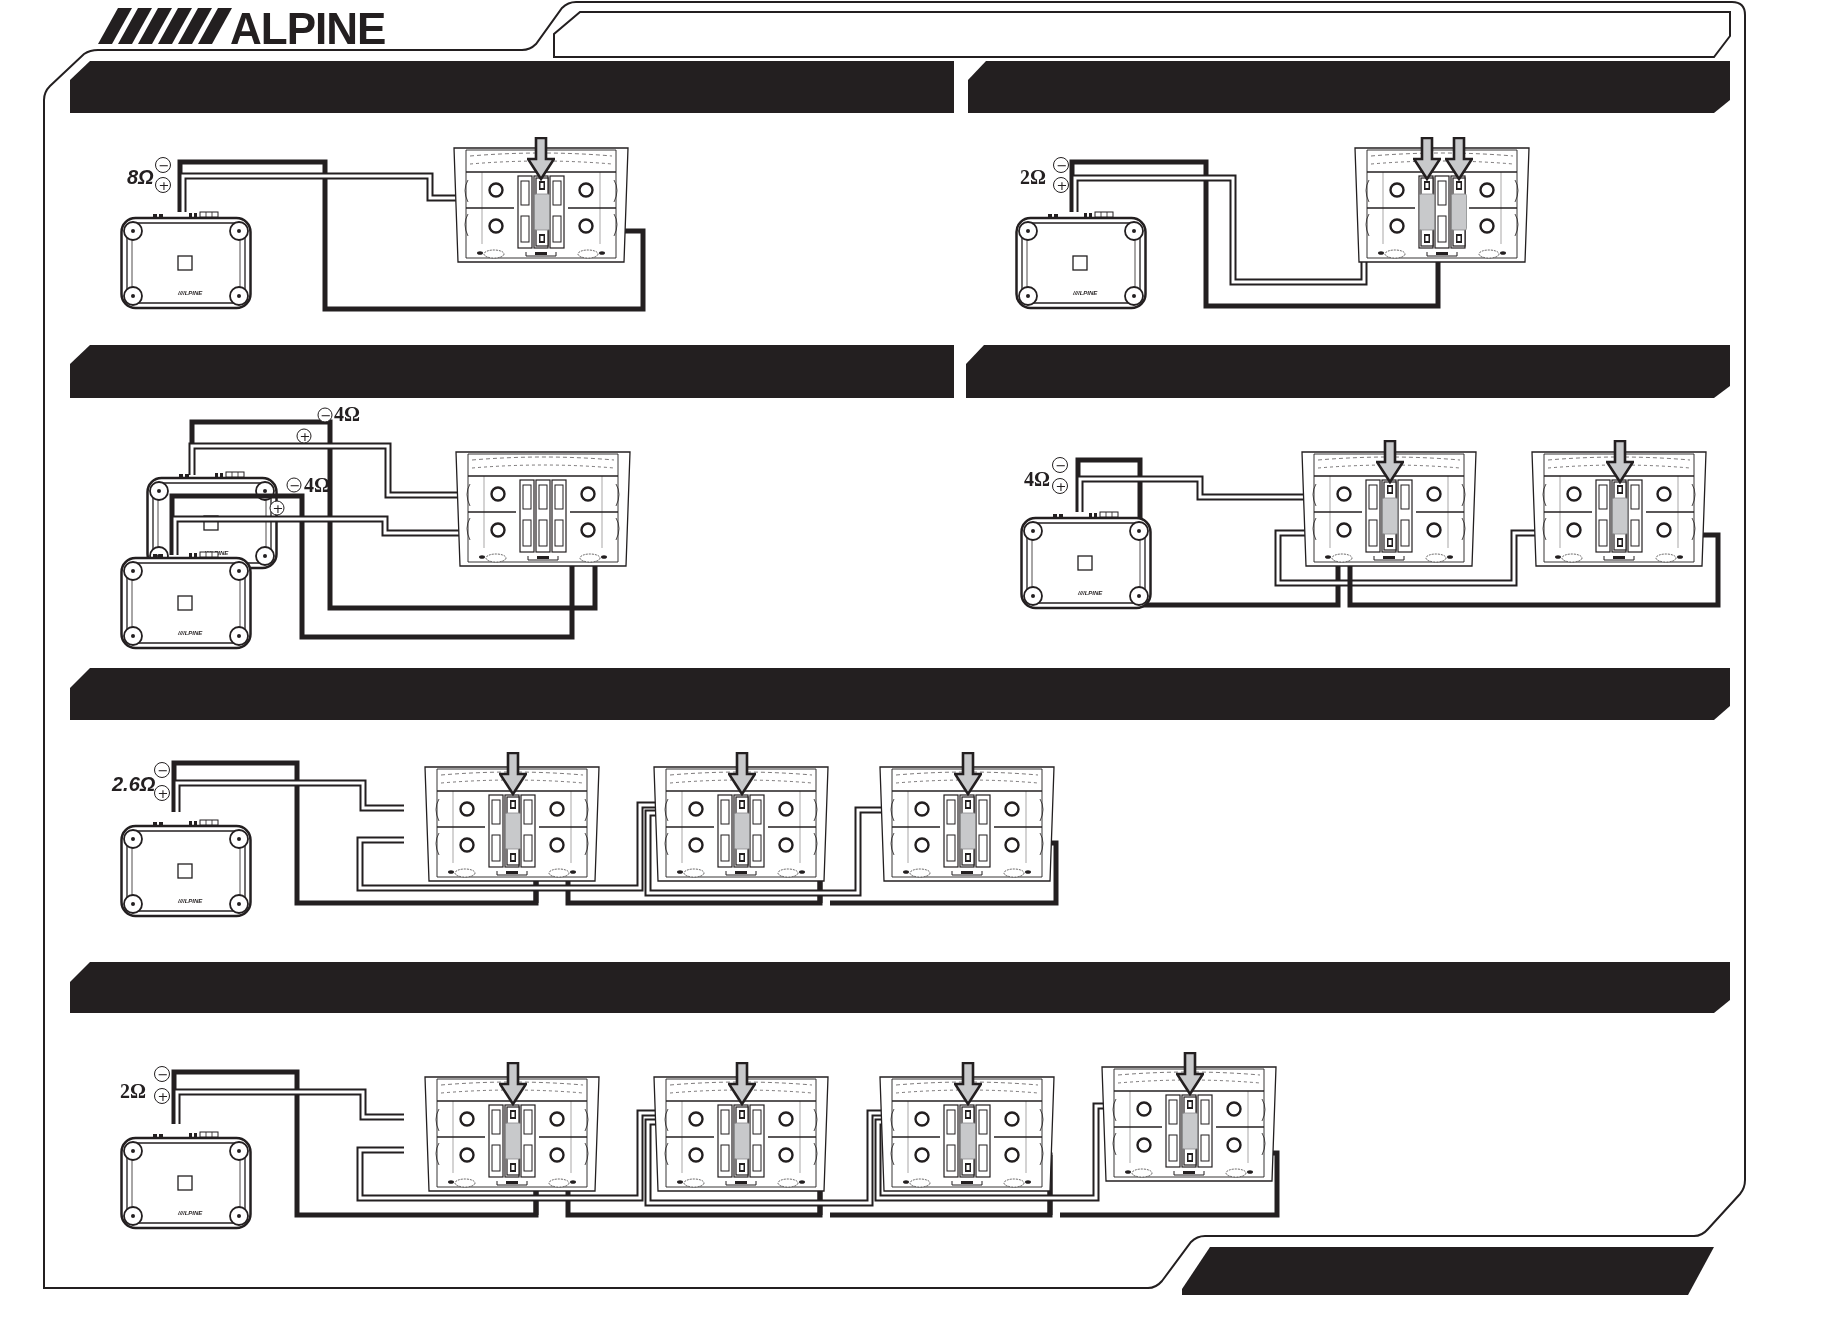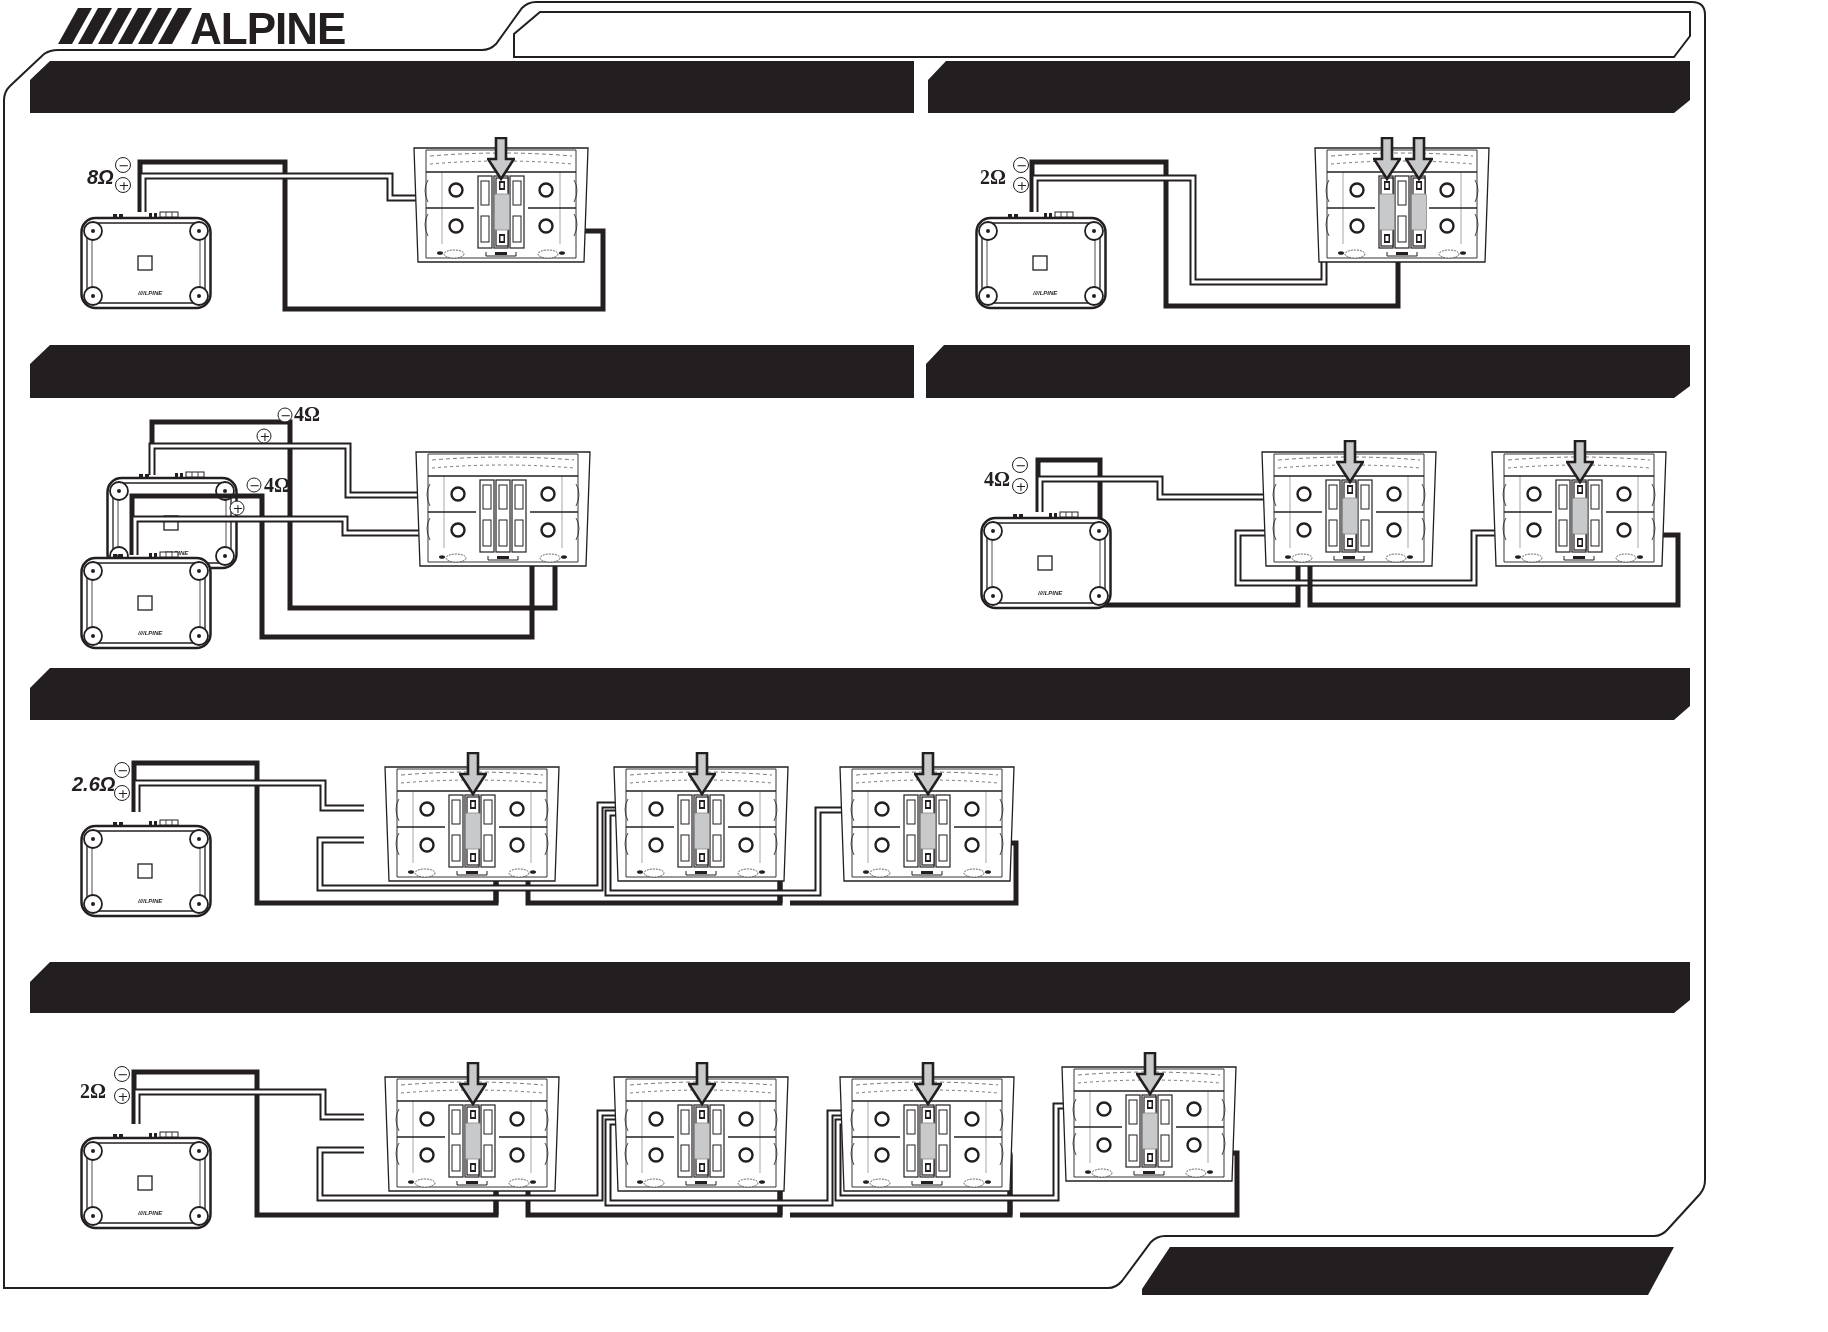--- a/index.html
+++ b/index.html
@@ -1,17 +1,17 @@
 <!DOCTYPE html>
 <html><head>
 <meta charset="utf-8">
 <style>
   html,body{margin:0;padding:0;background:#ffffff;}
   body{width:1828px;height:1332px;overflow:hidden;font-family:"Liberation Sans",sans-serif;}
-  #stage{position:absolute;left:0;top:0;width:1705px;height:1332px;}
+  #stage{position:absolute;left:0;top:0;width:1705px;height:1332px;padding-left:40px;}
   svg{display:block;}
   .ohm{font-family:"Liberation Serif",serif;font-weight:bold;font-size:20px;fill:#231f20;}
   .ohm-i{font-family:"Liberation Sans",sans-serif;font-style:italic;font-weight:bold;font-size:20px;fill:#231f20;}
   .pol{font-family:"DejaVu Sans",sans-serif;font-size:13px;fill:#231f20;}
   .logo-txt{font-family:"Liberation Sans",sans-serif;font-weight:bold;font-size:44px;fill:#231f20;letter-spacing:-1px;}
 </style>
 </head>
 <body>
 
 <div id="stage">

